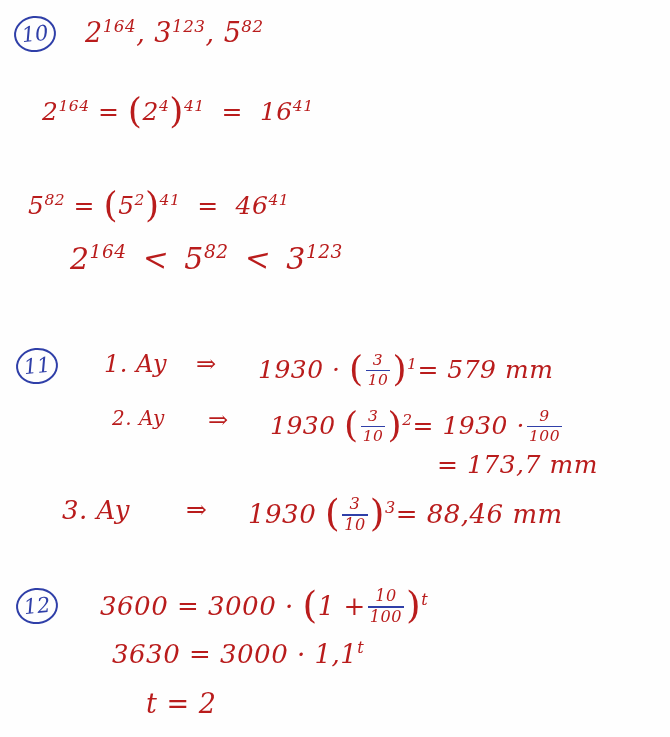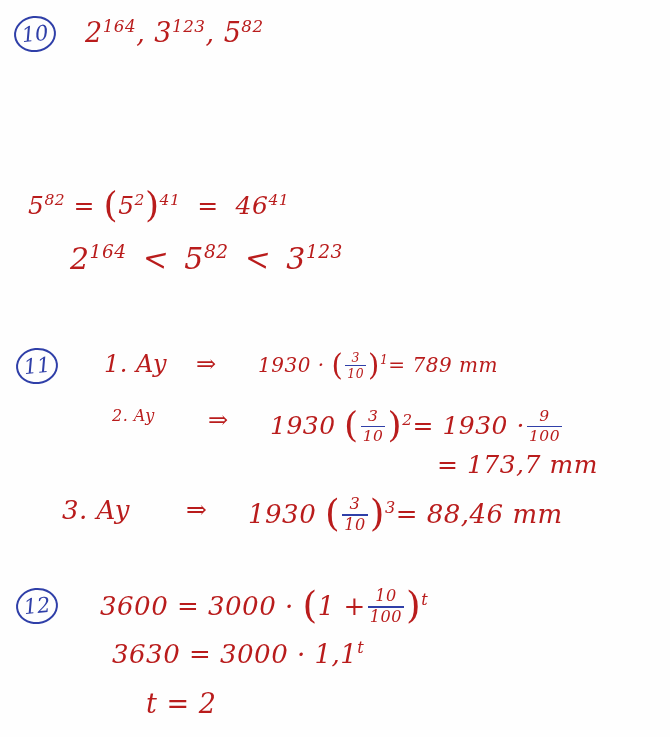--- a/index.html
+++ b/index.html
@@ -93,20 +93,27 @@
 <div id="sheet">
 
   <div class="circnum" style="left:14px; top:16px;">10</div>
 
   <div class="hw" style="left:85px; top:18px; font-size:27px;">
     <span>2</span><span class="sup">164</span><span>,</span>
     <span>3</span><span class="sup">123</span><span>,</span>
     <span>5</span><span class="sup">82</span>
   </div>
 
+  <div class="hw" style="left:42px; top:90px; font-size:25px;">
+    <span>2</span><span class="sup">164</span>
+    <span>=</span>
+    <span class="paren-big">(</span><span>2</span><span class="sup">4</span><span class="paren-big">)</span><span class="sup">41</span>
+    &nbsp;<span>=</span>&nbsp;
+    <span>16</span><span class="sup">41</span>
+  </div>
 
 
   <div class="hw" style="left:28px; top:184px; font-size:25px;">
     <span>5</span><span class="sup">82</span>
     <span>=</span>
     <span class="paren-big">(</span><span>5</span><span class="sup">2</span><span class="paren-big">)</span><span class="sup">41</span>
     &nbsp;<span>=</span>&nbsp;
     <span>46</span><span class="sup">41</span>
   </div>
 
@@ -115,33 +122,33 @@
     <span class="lt">&lt;</span>
     <span>5</span><span class="sup">82</span>
     <span class="lt">&lt;</span>
     <span>3</span><span class="sup">123</span>
   </div>
 
   <div class="circnum" style="left:16px; top:348px;">11</div>
 
   <div class="hw" style="left:104px; top:352px; font-size:24px;">1. Ay</div>
   <div class="hw arrow" style="left:196px; top:352px; font-size:24px;">⇒</div>
-  <div class="hw" style="left:258px; top:348px; font-size:20px;">
+  <div class="hw" style="left:258px; top:348px; font-size:25px;">
     <span>1930</span>
     <span>·</span>
     <span class="paren-big">(</span><span class="frac">
         <span class="num">3</span>
         <span class="bar"></span>
         <span class="den">10</span>
       </span><span class="paren-big">)</span><span class="sup">1</span><span>=</span>
-    <span>789</span>
+    <span>579</span>
     <span>mm</span>
   </div>
 
-  <div class="hw" style="left:112px; top:408px; font-size:16px;">2. Ay</div>
+  <div class="hw" style="left:112px; top:408px; font-size:20px;">2. Ay</div>
   <div class="hw arrow" style="left:208px; top:408px; font-size:24px;">⇒</div>
   <div class="hw" style="left:270px; top:404px; font-size:25px;">
     <span>1930</span>
     <span class="paren-big">(</span><span class="frac">
         <span class="num">3</span>
         <span class="bar"></span>
         <span class="den">10</span>
       </span><span class="paren-big">)</span><span class="sup">2</span><span>=</span>
     <span>1930 ·</span><span class="frac">
         <span class="num">9</span>

